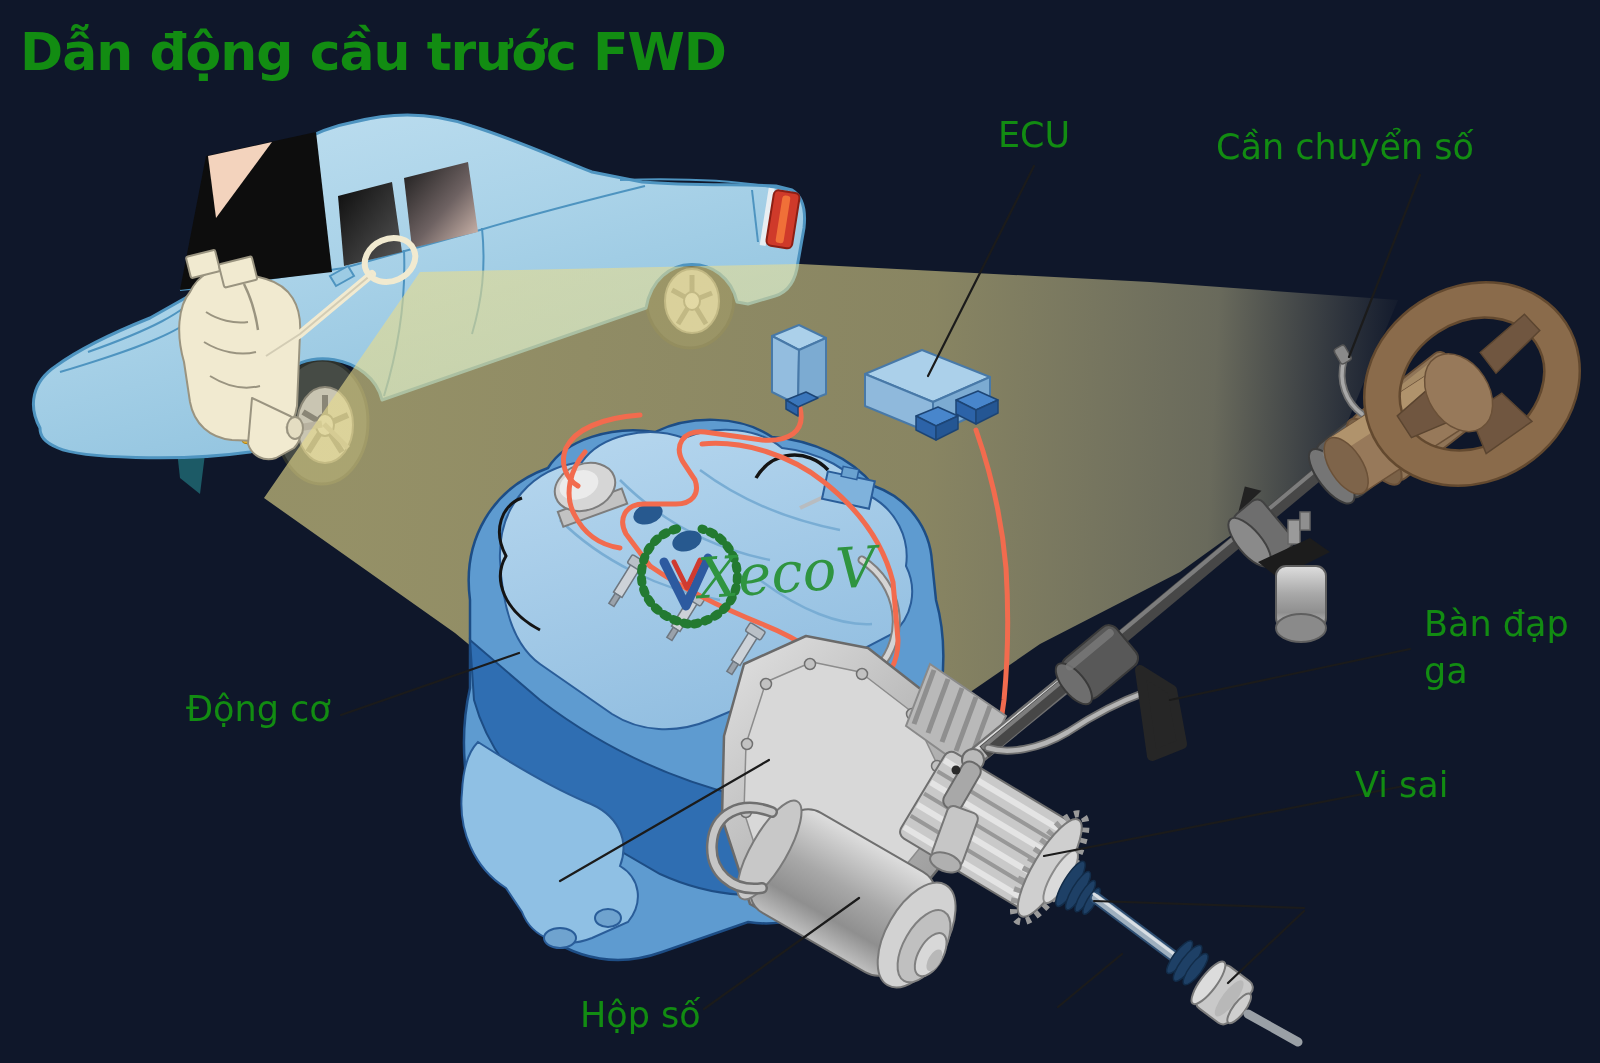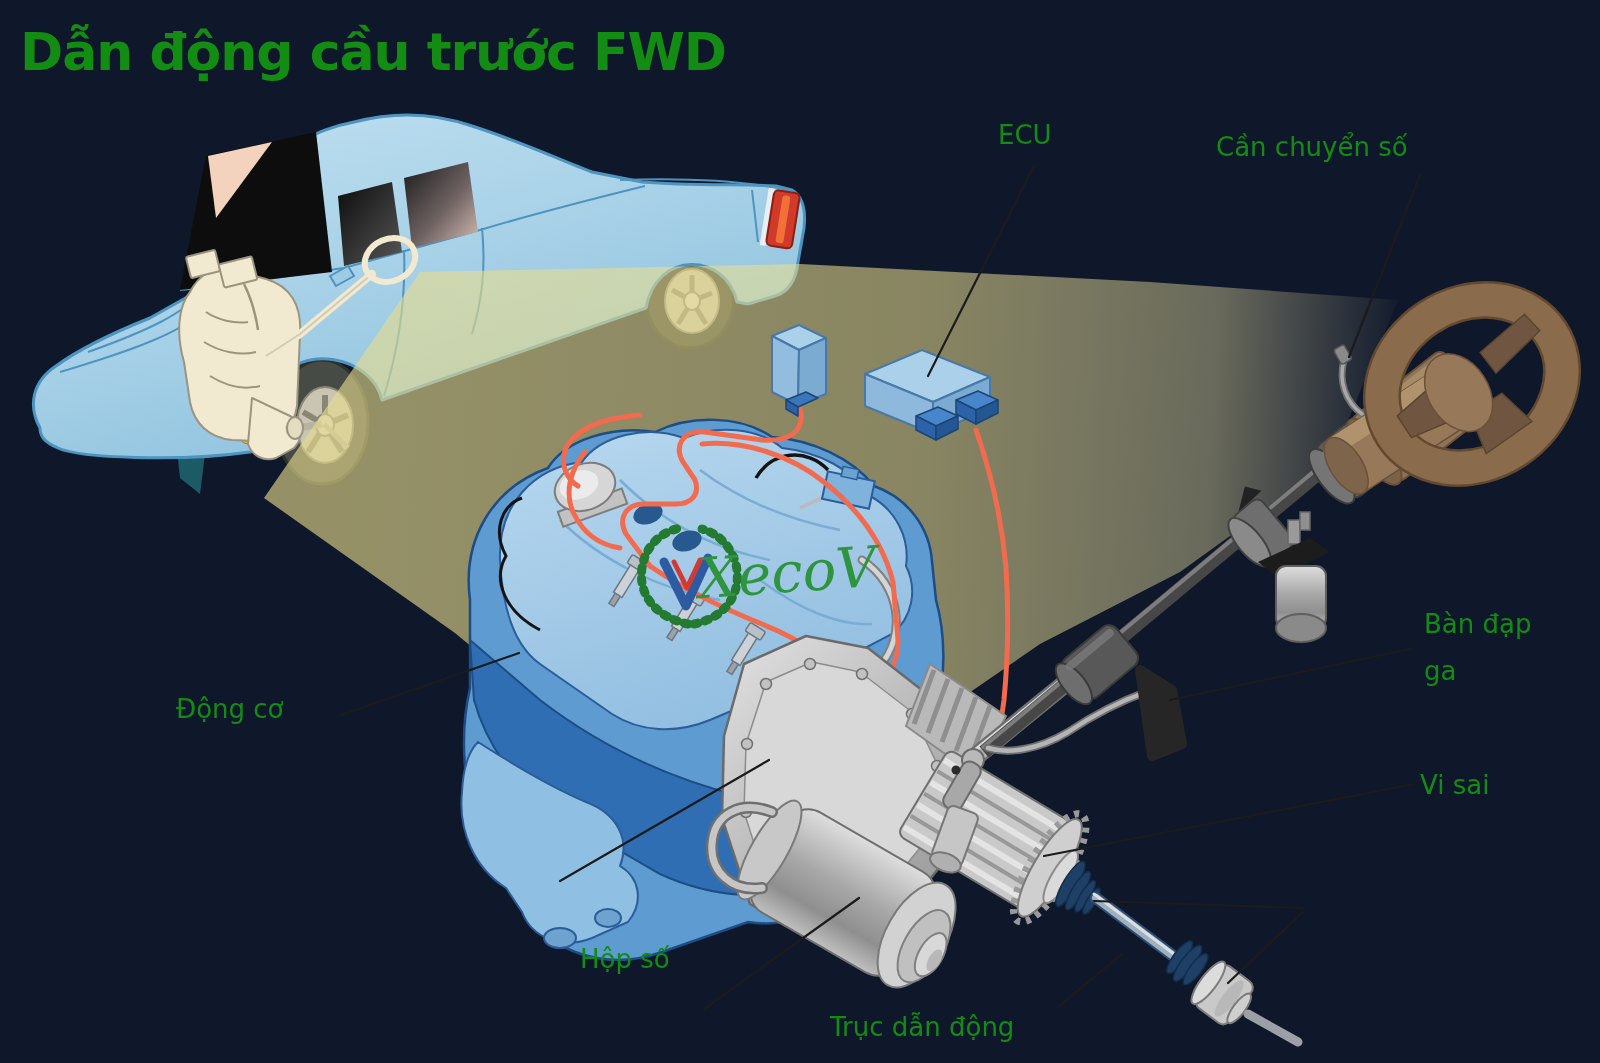--- a/index.html
+++ b/index.html
@@ -1,21 +1,21 @@
 <!DOCTYPE html>
 <html style="--title-green: #128c12; --label-green: #128c12; --watermark-green: #2f9440; --car-blue: #a9d2e8; --beam-yellow: #f2ebc0; --engine-blue: #5e9bd0; --engine-dark-blue: #2f6eb2; --wire-red: #f26b4e; --metal-gray: #c6c6c6; --steering-wheel-brown: #8a6b4b; --cv-boot-navy: #1e4066; --pedal-black: #262626;"><head>
 <meta charset="utf-8">
 <style>
   html,body{margin:0;padding:0;background:#fff;}
   .stage{position:relative;width:1600px;height:1063px;background:#0f172a;overflow:hidden;
          font-family:"DejaVu Sans",sans-serif;}
   .stage svg{position:absolute;left:0;top:0;}
   .title{position:absolute;left:20px;top:22px;font-size:52px;font-weight:bold;
          color:var(--title-green,#128c12);letter-spacing:-1px;white-space:nowrap;}
-  .lbl{position:absolute;font-size:26px;color:var(--label-green,#128c12);
+  .lbl{position:absolute;font-size:35px;color:var(--label-green,#128c12);
        white-space:nowrap;line-height:47px;}
   .watermark-text{position:absolute;left:698px;top:540px;font-size:56px;
        font-family:"DejaVu Serif",serif;font-style:italic;
        color:var(--watermark-green,#2f9440);transform:rotate(-4deg);white-space:nowrap;}
 </style>
 </head>
 <body>
 
 <div class="stage">
 
@@ -415,20 +415,19 @@
 </svg>
 
 <div class="title">Dẫn động cầu trước FWD</div>
 
 <div class="lbl" style="left:998px;top:112px">ECU</div>
 <div class="lbl" style="left:1424px;top:601px">
   <div>Bàn đạp</div>
   <div>ga</div>
 </div>
 <div class="lbl" style="left:1216px;top:124px">Cần chuyển số</div>
-<div class="lbl" style="left:1420px;top:762px">Vi sai</div>
-<div class="lbl" style="left:176px;top:686px">Động cơ</div>
-<div class="lbl" style="left:580px;top:936px">Hộp số</div>
-<div class="lbl" style="left:830px;top:1004px">Trục dẫn động</div>
+<div class="lbl" style="left:1355px;top:762px">Vi sai</div>
+<div class="lbl" style="left:186px;top:686px">Động cơ</div>
+<div class="lbl" style="left:580px;top:992px">Hộp số</div>
 
 <div class="watermark-text">XecoV</div>
 
 </div>
 
 </body></html>

